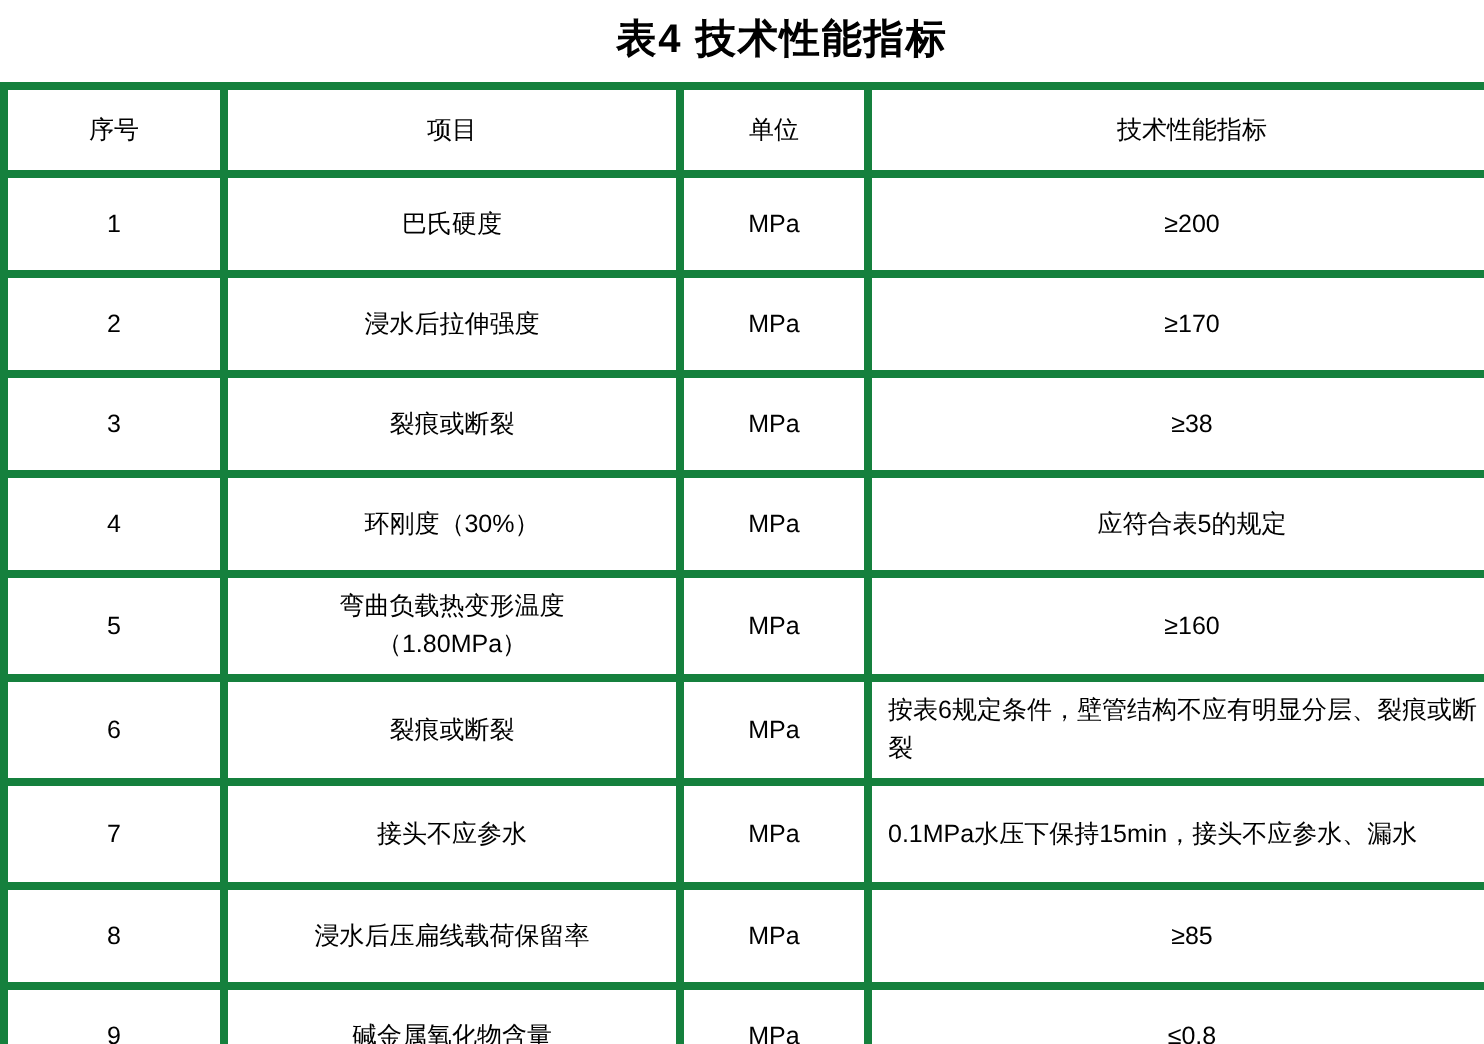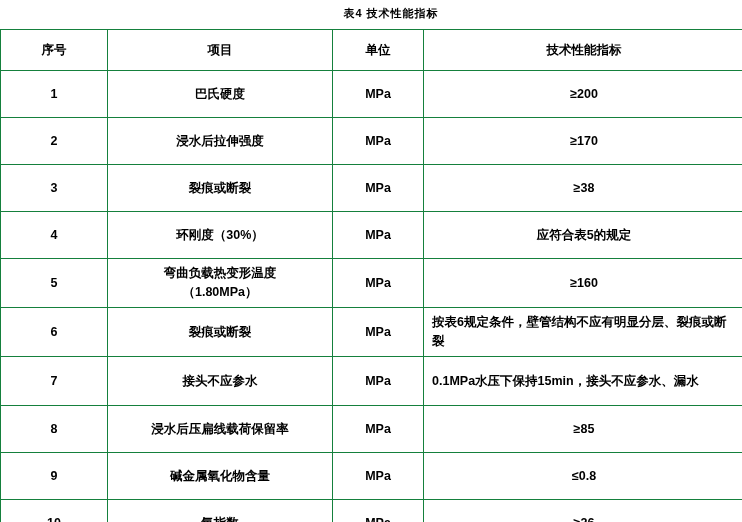--- a/index.html
+++ b/index.html
@@ -16,42 +16,42 @@
   }
   .page {
     position: relative;
     width: 742px;
     height: 522px;
     box-sizing: border-box;
   }
   .doc-title {
     text-align: center;
     font-family: "Liberation Sans", "DejaVu Sans", sans-serif;
-    font-size: 11px;
+    font-size: 20px;
     font-weight: bold;
     letter-spacing: 1px;
     padding-top: 6px;
     padding-bottom: 8px;
     padding-left: 40px;
   }
   table.spec-table {
     border-collapse: collapse;
     width: 708px;
     margin: 0 auto;
     table-layout: fixed;
   }
   table.spec-table td, table.spec-table th {
-    border: 1px solid #15803d;
+    border: 4px solid #15803d;
     text-align: center;
     vertical-align: middle;
     font-size: 12.5px;
     font-family: "Liberation Sans", "DejaVu Sans", sans-serif;
     padding: 4px 4px;
     line-height: 1.45;
-    font-weight: bold;
+    font-weight: normal;
   }
   table.spec-table thead td {
     height: 32px;
   }
   .col-no { width: 98px; }
   .col-item { width: 216px; }
   .col-unit { width: 82px; }
   .col-spec { width: 312px; }
   .cell-unit {
     font-family: "Liberation Mono", "DejaVu Sans Mono", monospace;

